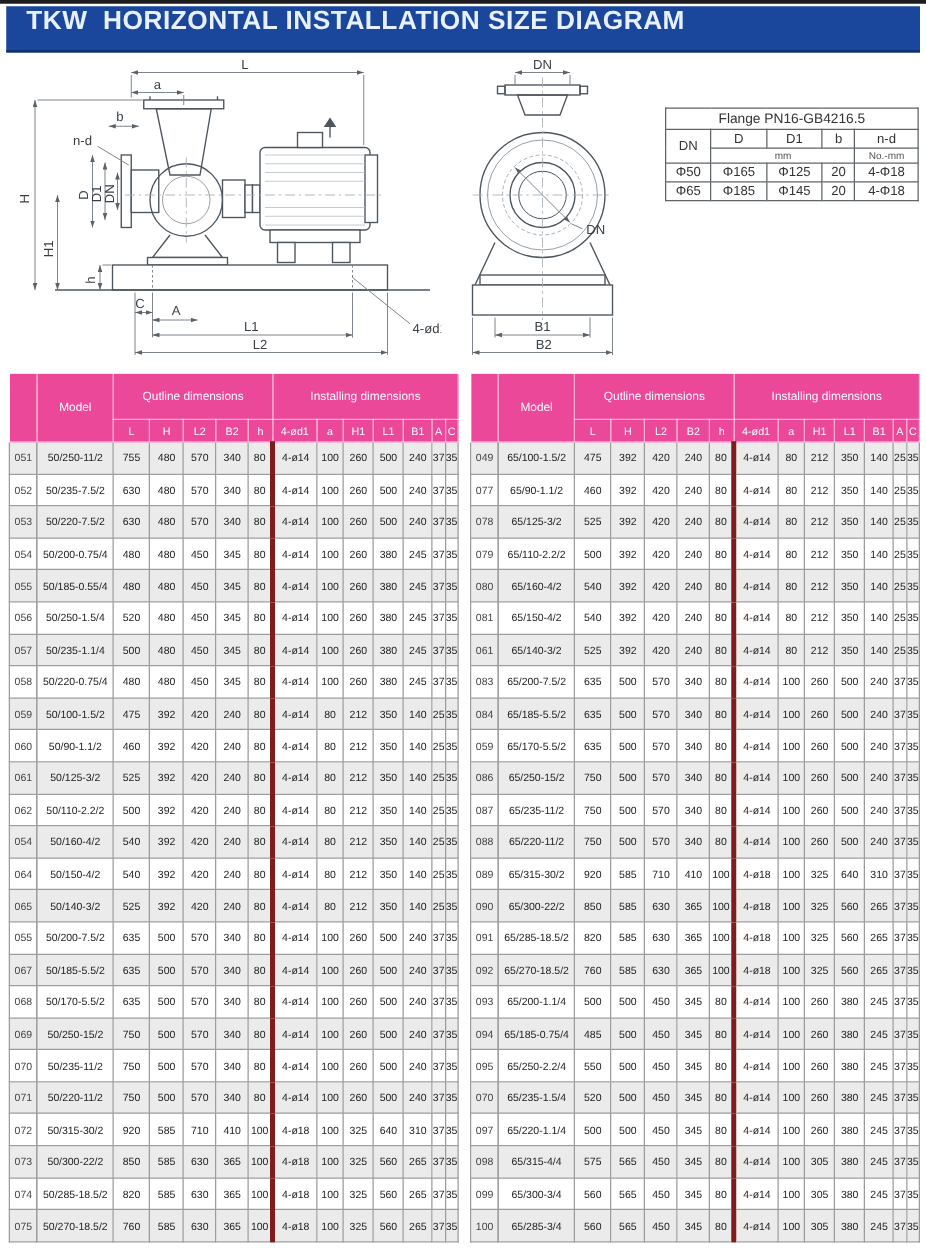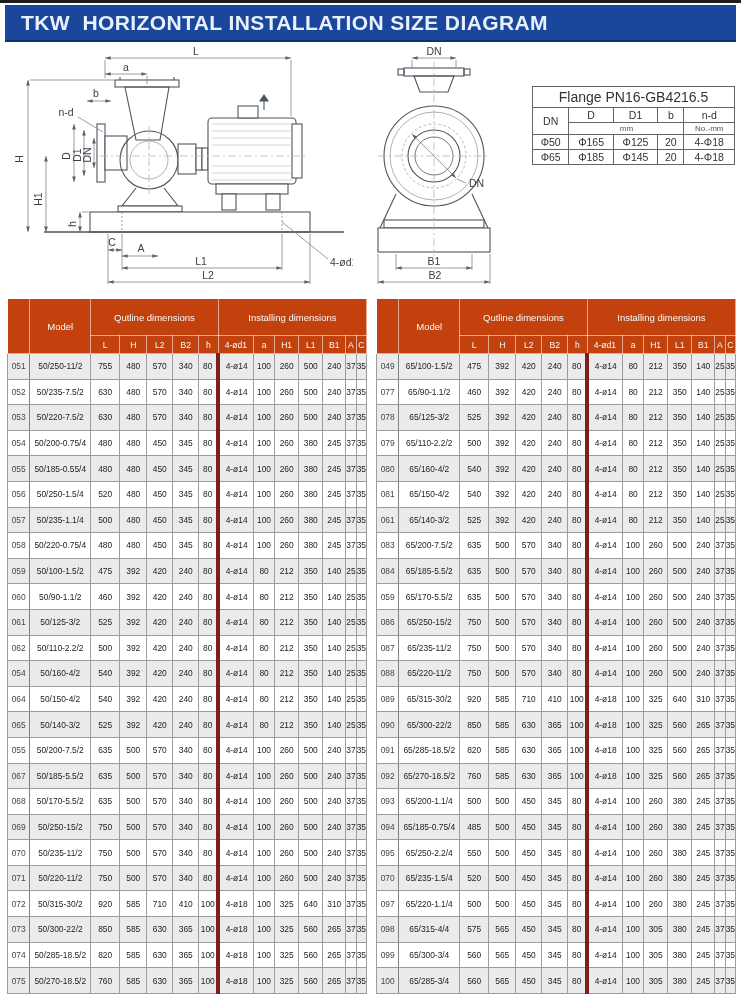--- a/index.html
+++ b/index.html
@@ -6,46 +6,46 @@
   body{
     width:741px;height:1000px;background:#ffffff;overflow:hidden;
     font-family:"Liberation Sans","DejaVu Sans",sans-serif;color:#222;
     position:relative;
   }
   .top-edge{height:3px;background:#1d1d1f;width:741px;}
   
   .title-bar{
     margin:2px 5px 0 5px;height:37px;background:#1a479c;
     border-bottom:2px solid #10306e;
-    display:flex;align-items:center;padding-left:16px;box-sizing:border-box;
+    display:flex;padding-left:16px;box-sizing:border-box;
   }
   .title-bar h1{
     margin:0;font-size:21px;font-weight:bold;color:#e8f1fb;
     letter-spacing:.4px;white-space:pre;
   }
   
   .drawings{position:relative;height:250px;width:741px;}
   .svg-side{position:absolute;left:8px;top:2px;}
   .svg-front{position:absolute;left:352px;top:2px;}
   svg text{fill:#3a4046;font-family:"Liberation Sans","DejaVu Sans",sans-serif;font-size:11px;}
   svg text.dim{font-size:10.5px;}
   
   .flange-wrap{position:absolute;left:532px;top:44px;width:203px;}
   table.flange{border-collapse:collapse;width:100%;table-layout:fixed;background:#fff;}
   table.flange th,table.flange td{
     border:1px solid #5f6569;font-weight:normal;text-align:center;
     font-size:10.5px;padding:1px 0;color:#333;
   }
-  table.flange th.ttl{font-size:14px;padding:2px 0;}
+  table.flange th.ttl{font-size:11px;padding:2px 0;}
   table.flange .unit-sm{font-size:8px;color:#555;}
   
   .tables{display:flex;gap:9px;padding:6px 5px 0 7px;box-sizing:border-box;width:741px;}
   table.main{border-collapse:collapse;table-layout:fixed;flex:1;border:1.5px solid #4a4f54;}
   table.main th{
-    background:#c2410c;color:#f4fbff;font-weight:normal;
+    background:#ec4899;color:#f4fbff;font-weight:normal;
     border:1px solid rgba(255,255,255,.55);
   }
   table.main tr.grp th{font-size:9.5px;height:34px;}
   table.main tr.sub th{font-size:8.6px;height:17px;padding:0;}
   table.main td{
     border:1px solid #9c9c9c;text-align:center;font-size:8.4px;
     height:24.6px;padding:0;color:#222;overflow:hidden;white-space:nowrap;
   }
   table.main tbody tr:nth-child(odd){background:#ebebeb;}
   table.main tbody tr:nth-child(even){background:#ffffff;}

